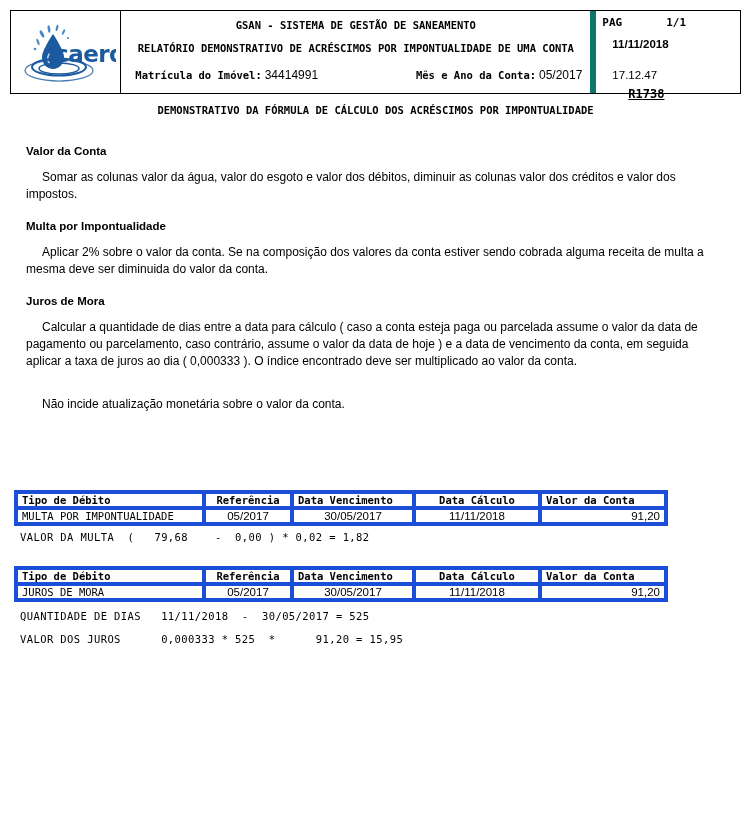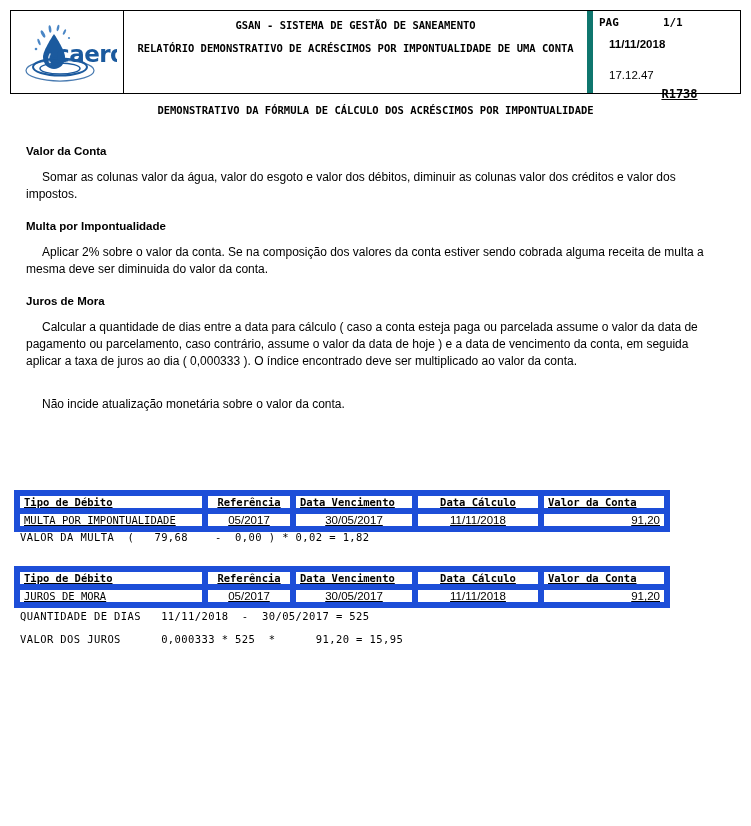--- a/index.html
+++ b/index.html
@@ -103,21 +103,20 @@
     font-family: "Liberation Sans", sans-serif;
     font-size: 11.5px;
     margin-top: 19px;
     margin-left: 10px;
   }
   .hdr-report-id {
     font-family: "DejaVu Sans Mono", monospace;
     font-weight: 700;
     font-size: 12px;
     margin-top: 6px;
-    text-align: center;
     padding-left: 26px;
     text-decoration: underline;
   }
 
   
   .doc-title {
     position: absolute;
     left: 0;
     top: 104px;
     width: 751px;
@@ -155,26 +154,25 @@
     left: 14px;
     width: 650px;
     border-collapse: collapse;
     font-family: "DejaVu Sans Mono", monospace;
     table-layout: fixed;
   }
   #table-multa { top: 490px; }
   #table-juros { top: 566px; }
 
   .data-table th, .data-table td {
-    border: 6px solid #1d4ed8;
+    border: 4px solid #1d4ed8;
     height: 15px;
     padding: 0 4px;
     font-size: 10.5px;
     font-weight: 400;
-    text-decoration: underline;
   }
   .data-table th {
     font-weight: 700;
     text-align: left;
     font-family: "DejaVu Sans Mono", monospace;
   }
   .data-table th.c, .data-table td.c { text-align: center; }
   .data-table td.r { text-align: right; }
   .data-table td.mono-val {
     font-family: "Liberation Sans", sans-serif;
@@ -229,20 +227,27 @@
         <ellipse cx="86" cy="99" rx="68" ry="21" stroke-width="2.5" opacity="0.8"></ellipse>
       </g>
 
       <text x="78" y="82" font-family="DejaVu Sans, sans-serif" font-size="46" font-weight="bold" fill="#1b5a9e" letter-spacing="-1">caerd</text>
     </svg>
   </div>
 
   <div class="hdr-mid-cell">
     <div class="hdr-line1">GSAN - SISTEMA DE GESTÃO DE SANEAMENTO</div>
     <div class="hdr-line2">RELATÓRIO DEMONSTRATIVO DE ACRÉSCIMOS POR IMPONTUALIDADE DE UMA CONTA</div>
+    <div class="hdr-line3">
+      <span class="hdr-label">Matrícula do Imóvel:</span>
+      <span class="hdr-value">34414991</span>
+      <span class="hdr-spacer"></span>
+      <span class="hdr-label">Mês e Ano da Conta:</span>
+      <span class="hdr-value">05/2017</span>
+    </div>
   </div>
 
   <div class="hdr-right-cell">
     <div class="pag-row">
       <span>PAG</span><span class="pag-num">1/1</span>
     </div>
     <div class="hdr-date">11/11/2018</div>
     <div class="hdr-time">17.12.47</div>
     <div class="hdr-report-id">R1738</div>
   </div>

